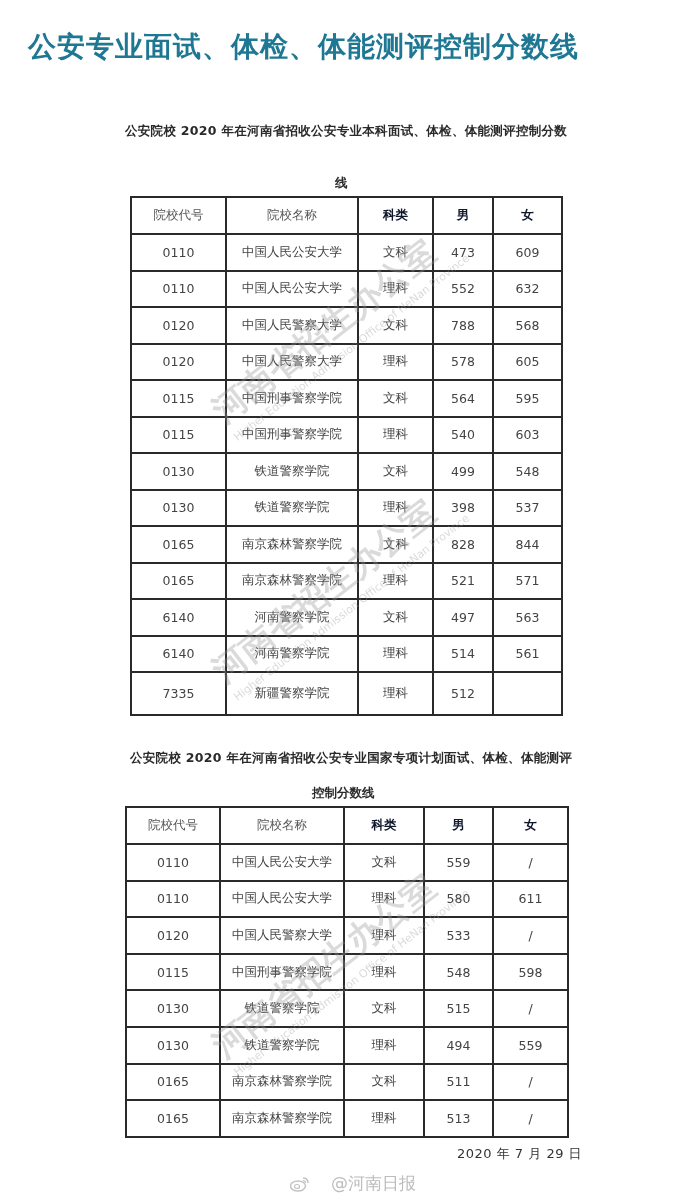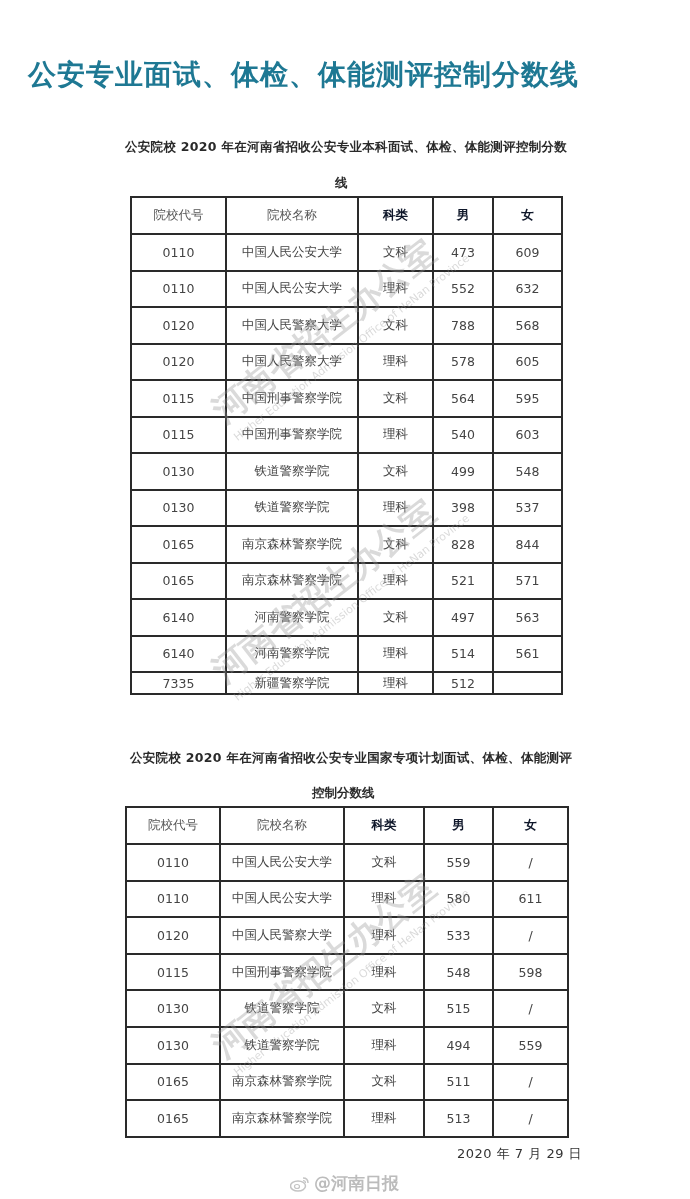--- a/index.html
+++ b/index.html
@@ -2,21 +2,21 @@
 <html><head>
 <meta charset="utf-8">
 <style>
   html, body { margin:0; padding:0; }
   body {
     width:690px; height:1199px; background:#ffffff; position:relative; overflow:hidden;
     font-family: "DejaVu Sans", "Liberation Sans", sans-serif; color:#333;
   }
   .main-title {
     position:absolute; left:28px; top:28px; font-size:28px; font-weight:bold;
-    color:#1e7893; letter-spacing:1px; white-space:nowrap;margin-top:28px;
+    color:#1e7893; letter-spacing:1px; white-space:nowrap;
   }
   .doc-title {
     position:absolute; font-size:12.5px; font-weight:bold; color:#2a2a2a;
     white-space:nowrap; letter-spacing:0.3px;
   }
   .doc-title2 {
     position:absolute; font-size:12.5px; font-weight:bold; color:#2a2a2a;
     white-space:nowrap; text-align:center;
   }
   table.score {
@@ -32,33 +32,33 @@
   .footer-date {
     position:absolute; left:457px; top:1145px; font-size:13px; color:#333; letter-spacing:0.5px;
   }
   .watermark {
     position:absolute; color:rgba(150,150,150,0.35); font-weight:bold;
     transform:rotate(-38deg); white-space:nowrap; pointer-events:none;
   }
   .wm-cn { font-size:34px; }
   .wm-en { font-size:11px; font-weight:normal; }
   .weibo {
-    position:absolute; left:290px; top:1172px; display:flex; align-items:center; gap:4px;
-    color:#bcbcbc; font-size:17px; font-weight:bold;
+    position:absolute; left:290px; top:1172px; display:flex; align-items:center; gap:21px;
+    color:#bcbcbc; font-size:17px; font-weight:normal;
   }
   .weibo-icon {
     width:20px; height:16px; position:relative;
   }
 </style>
 </head>
 <body>
 
 <div class="main-title">公安专业面试、体检、体能测评控制分数线</div>
 
-<div class="doc-title" style="left:125px; top:139px;">公安院校 2020 年在河南省招收公安专业本科面试、体检、体能测评控制分数</div>
+<div class="doc-title" style="left:125px; top:123px;">公安院校 2020 年在河南省招收公安专业本科面试、体检、体能测评控制分数</div>
 <div class="doc-title2" style="left:335px; top:175px;">线</div>
 
 <table class="score" id="t1" style="left:130px; top:196px; width:431px;">
   <colgroup>
     <col style="width:95px">
       <col style="width:132px">
       <col style="width:75px">
       <col style="width:60px">
       <col style="width:69px">
   </colgroup>
@@ -149,21 +149,21 @@
         <td>497</td>
         <td>563</td>
       </tr>
       <tr style="height: 36.5px;">
         <td>6140</td>
         <td>河南警察学院</td>
         <td>理科</td>
         <td>514</td>
         <td>561</td>
       </tr>
-      <tr style="height: 22px;">
+      <tr style="height: 43px;">
         <td>7335</td>
         <td>新疆警察学院</td>
         <td>理科</td>
         <td>512</td>
         <td></td>
       </tr>
     </tbody>
 </table>
 
 <div class="doc-title" style="left:130px; top:750px;">公安院校 2020 年在河南省招收公安专业国家专项计划面试、体检、体能测评</div>

